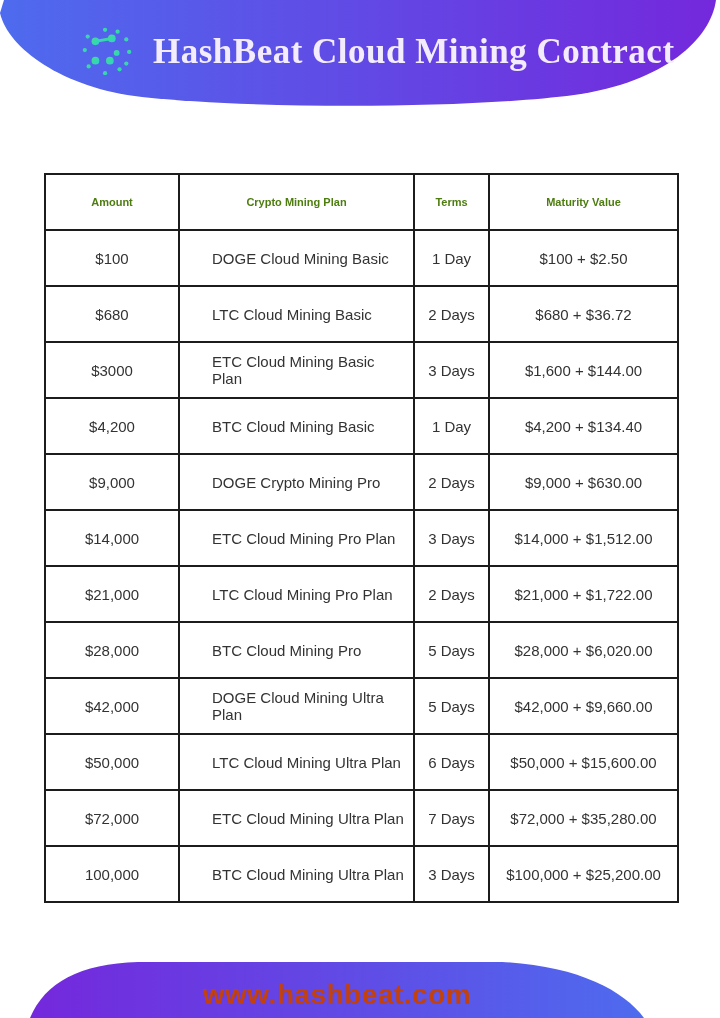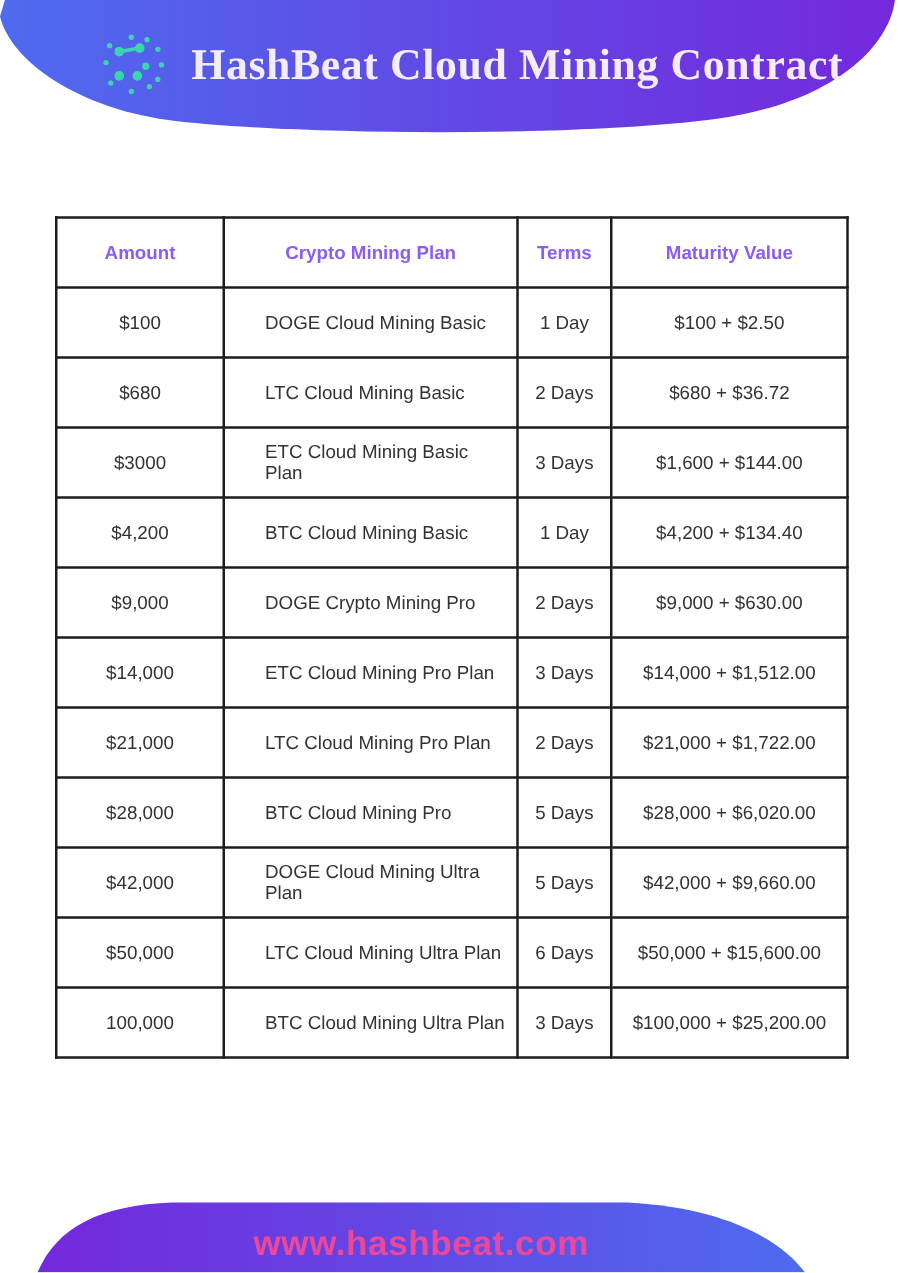--- a/index.html
+++ b/index.html
@@ -21,32 +21,32 @@
   
   .plan-table{
     position:absolute;left:44px;top:173px;
     border-collapse:collapse;table-layout:fixed;width:633px;
     font-size:15px;color:#333333;
   }
   .plan-table th,.plan-table td{
     border:2px solid #1c1c1c;height:56px;padding:0 6px;
     text-align:center;vertical-align:middle;box-sizing:border-box;
   }
-  .plan-table th{font-weight:700;color:#8b5cf6;font-size:15px;}
+  .plan-table th{font-weight:700;color:#4d7c0f;font-size:11px;}
   .plan-table td.c-plan{text-align:left;padding-left:32px;}
   .col-amount{width:134px;}
   .col-plan{width:235px;}
   .col-terms{width:75px;}
   .col-value{width:189px;}
   
   .footer{position:absolute;left:0;bottom:0;width:720px;height:58px;}
   .footer-bg{position:absolute;top:0;left:0;width:720px;height:58px;display:block;}
   .footer-url{
     position:absolute;left:30px;top:19px;width:614px;
-    text-align:center;font-size:28px;font-weight:700;color:#ec4899;
+    text-align:center;font-size:28px;font-weight:700;color:#c2410c;
     letter-spacing:0.5px;
   }
 </style>
 </head>
 <body>
 
 <div class="hero">
   <svg class="hero-bg" viewBox="0 0 720 112" preserveAspectRatio="none" aria-hidden="true">
     <defs>
       <linearGradient id="hg" x1="0" y1="0" x2="1" y2="0">
@@ -172,20 +172,26 @@
     <td class="c-value">$42,000 + $9,660.00</td>
   </tr>
 
   <tr>
     <td class="c-amount">$50,000</td>
     <td class="c-plan">LTC Cloud Mining Ultra Plan</td>
     <td class="c-terms">6 Days</td>
     <td class="c-value">$50,000 + $15,600.00</td>
   </tr>
 
+  <tr>
+    <td class="c-amount">$72,000</td>
+    <td class="c-plan">ETC Cloud Mining Ultra Plan</td>
+    <td class="c-terms">7 Days</td>
+    <td class="c-value">$72,000 + $35,280.00</td>
+  </tr>
 
   <tr>
     <td class="c-amount">100,000</td>
     <td class="c-plan">BTC Cloud Mining Ultra Plan</td>
     <td class="c-terms">3 Days</td>
     <td class="c-value">$100,000 + $25,200.00</td>
   </tr>
 </tbody>
 </table>
 

